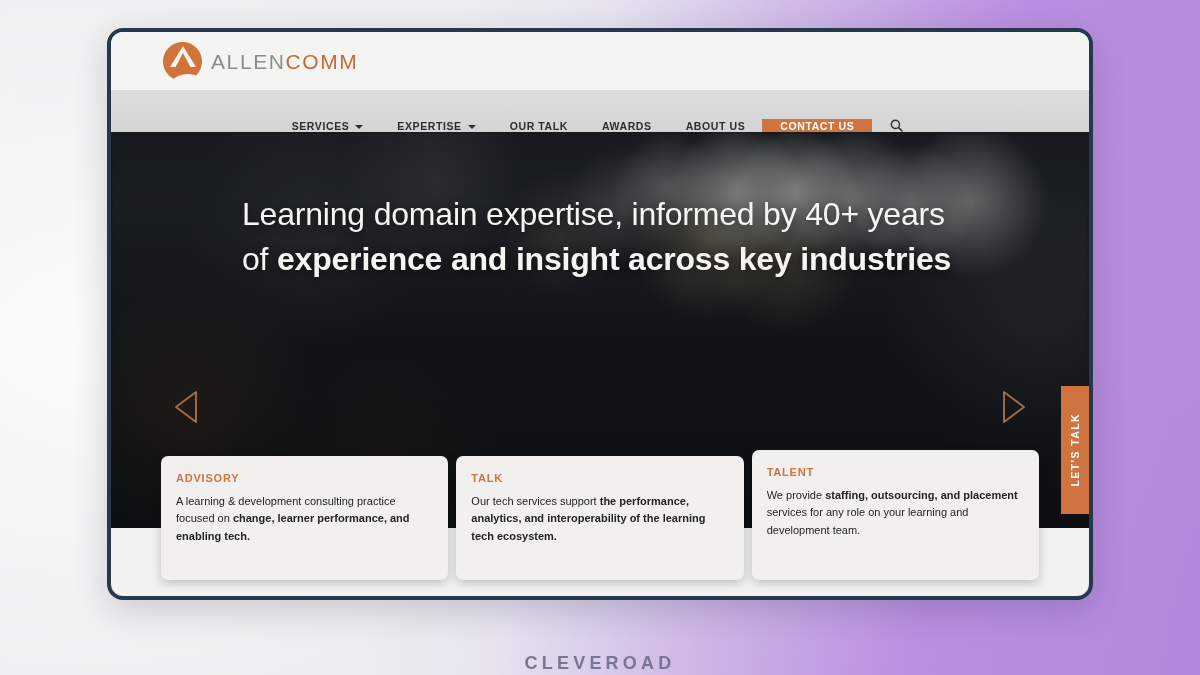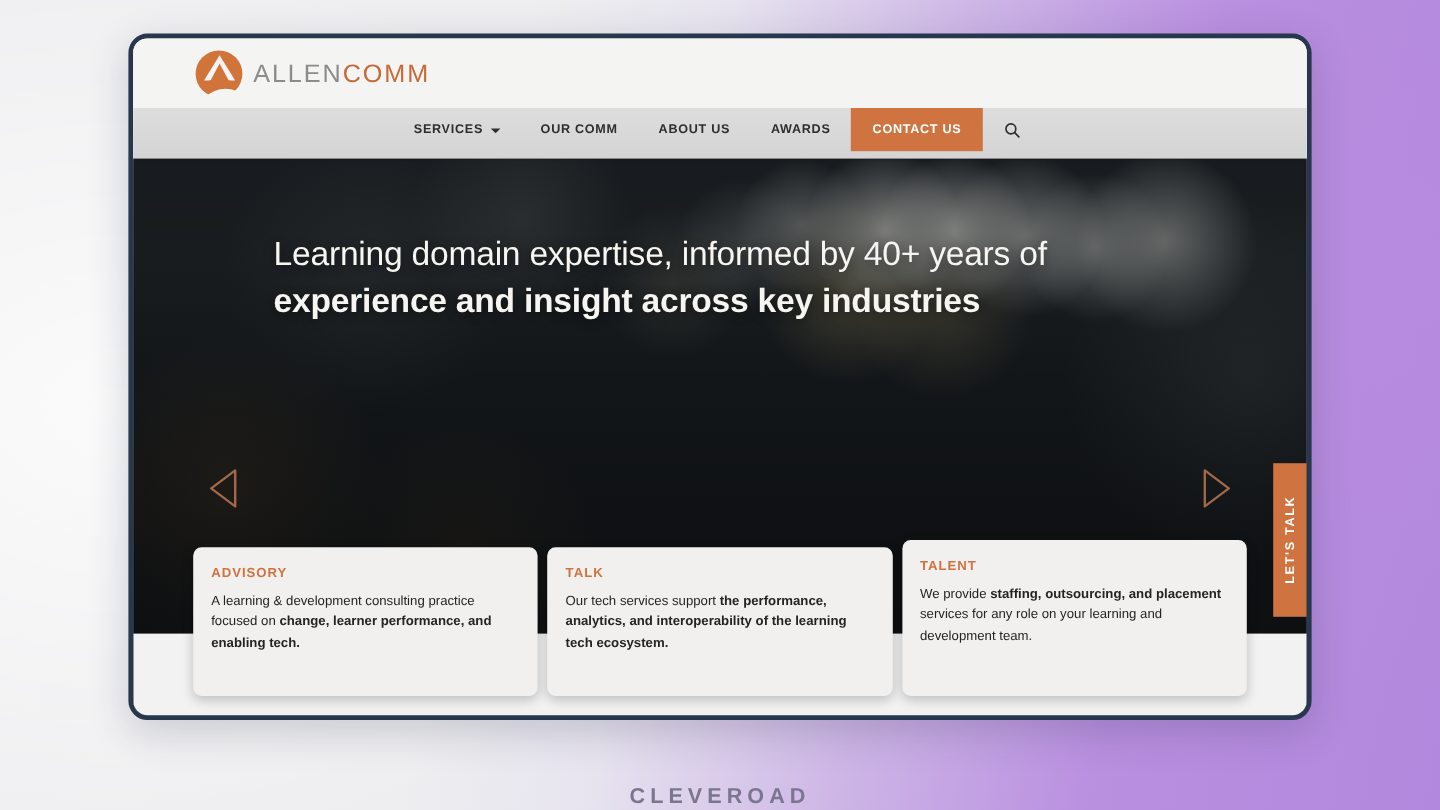--- a/index.html
+++ b/index.html
@@ -15,21 +15,21 @@
     background:
       radial-gradient(ellipse 60% 80% at 8% 50%, rgba(255,255,255,.75), rgba(255,255,255,0) 70%),
       radial-gradient(ellipse 50% 70% at 98% 35%, rgba(186,140,224,.55), rgba(186,140,224,0) 72%);
     pointer-events:none;
   }
 
   
   .frame{
     position:absolute; left:107px; top:28px; width:986px; height:572px;
     border:4px solid #27374d; border-radius:16px;
-    background:#e5e5e5; overflow:hidden;
+    background:#0ea5e9; overflow:hidden;
     box-shadow:0 10px 34px rgba(40,45,70,.20);
   }
   .site{ position:absolute; inset:0; background:#f4f4f4; display:flex; flex-direction:column; }
 
   
   .topbar{
     height:58px; background:#f4f4f3; position:relative; flex:0 0 58px;
   }
   .logo{
     position:absolute; left:52px; top:10px; display:flex; align-items:center; gap:9px;
@@ -58,29 +58,29 @@
 
   
   .logo-overhang{
     position:absolute; left:53px; top:42px; width:48px; height:48px;
     background:#f4f4f3; border-radius:50%; z-index:4;
   }
 
   
   .nav{
     height:42px; flex:0 0 42px; background:linear-gradient(180deg,#dddddd 0%,#d4d4d4 100%);
-    display:flex; align-items:flex-start; justify-content:center; position:relative; z-index:5;
+    display:flex; align-items:flex-end; justify-content:center; position:relative; z-index:5;
   }
   .nav-inner{ display:flex; align-items:stretch; }
   .nav-item{
     display:flex; align-items:center; gap:6px; padding:0 17px;
     font-size:10.5px; font-weight:700; letter-spacing:.6px; color:#2e2e2e; cursor:pointer;
     white-space:nowrap;
   }
-  .nav-item.cta{ background:#cf7440; color:#fff; padding:12px 18px; }
+  .nav-item.cta{ background:#cf7440; color:#fff; padding:0 18px; }
   .caret{ width:0;height:0;border-left:4px solid transparent;border-right:4px solid transparent;border-top:4.5px solid #2e2e2e; margin-top:2px; }
   .nav-search{ display:flex; align-items:center; padding:0 22px 0 18px; cursor:pointer; }
   .nav-search svg{ display:block; }
 
   
   .hero{
     position:relative; flex:1 1 auto; overflow:hidden;
     background:#15181a;
   }
   .hero-bg{
@@ -104,22 +104,22 @@
       linear-gradient(180deg,#1d2227 0%,#20262a 18%,#191d20 45%,#141719 72%,#101214 100%);
     filter:blur(1.5px);
   }
   .hero-veil{
     position:absolute; inset:0;
     background:linear-gradient(180deg, rgba(10,12,14,.30) 0%, rgba(10,12,14,.46) 40%, rgba(10,12,14,.70) 100%);
   }
   .hero-content{ position:absolute; inset:0; }
 
   .headline{
-    position:absolute; left:117px; top:60px; width:720px;
-    color:#f6f5f1; font-size:28px; line-height:1.40; letter-spacing:-.2px;
+    position:absolute; left:131px; top:60px; width:720px;
+    color:#f6f5f1; font-size:32px; line-height:1.40; letter-spacing:-.2px;
     font-weight:400; text-shadow:0 2px 10px rgba(0,0,0,.45);
   }
   .headline b{ font-weight:700; }
 
   .arrow{
     position:absolute; top:258px; width:26px; height:34px; cursor:pointer;
     opacity:.82;
   }
   .arrow svg{ display:block; }
   .arrow.left{ left:62px; }
@@ -184,32 +184,36 @@
     <div class="logo-overhang"></div>
 
     <nav class="nav">
       <div class="nav-inner">
 
         <div class="nav-item">
           <span>SERVICES</span>
           <i class="caret"></i>
         </div>
 
-
-        <div class="nav-item">
-          <span>OUR COMM</span>
-        </div>
-
+        <div class="nav-item">
+          <span>EXPERTISE</span>
+          <i class="caret"></i>
+        </div>
+
+        <div class="nav-item">
+          <span>OUR TALK</span>
+        </div>
+
+
+        <div class="nav-item">
+          <span>AWARDS</span>
+        </div>
 
         <div class="nav-item">
           <span>ABOUT US</span>
-        </div>
-
-        <div class="nav-item">
-          <span>AWARDS</span>
         </div>
 
         <div class="nav-item cta">
           <span>CONTACT US</span>
         </div>
 
         <div class="nav-search">
           <svg width="13" height="13" viewBox="0 0 13 13">
             <circle cx="5.4" cy="5.4" r="4.1" fill="none" stroke="#2e2e2e" stroke-width="1.4"></circle>
             <line x1="8.6" y1="8.6" x2="12" y2="12" stroke="#2e2e2e" stroke-width="1.5" stroke-linecap="round"></line>

